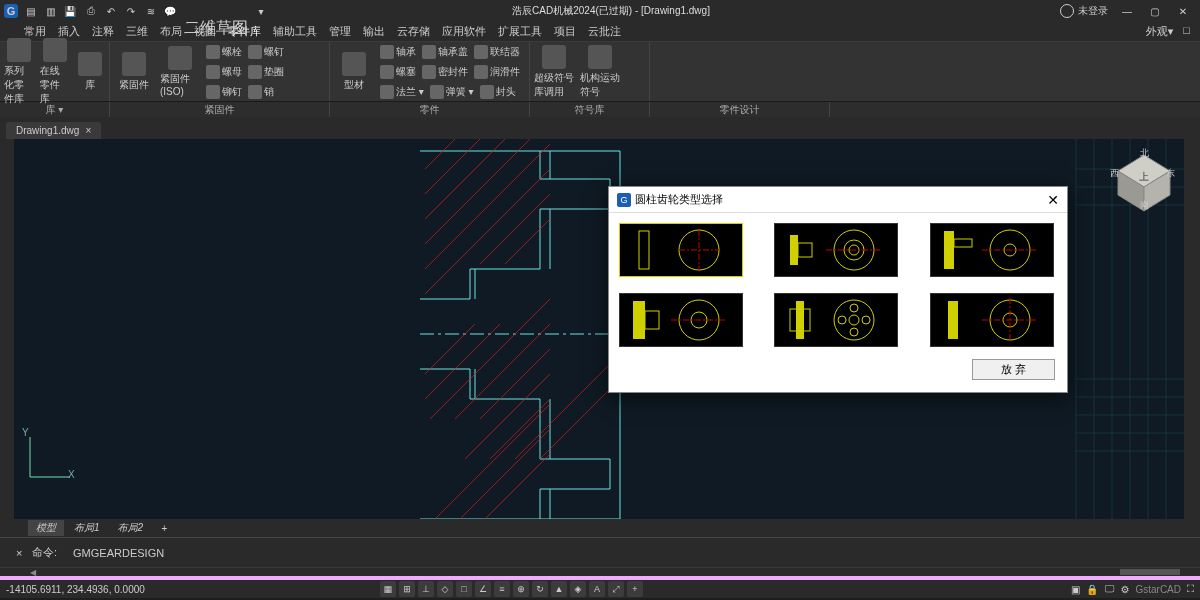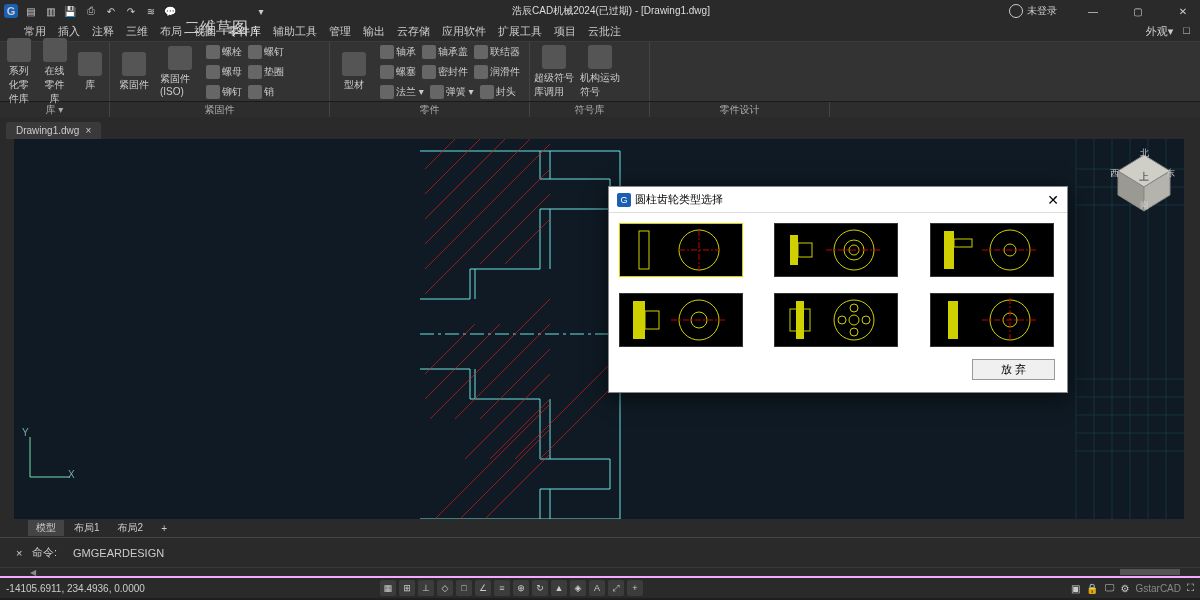--- a/index.html
+++ b/index.html
@@ -3,21 +3,21 @@
 <meta charset="utf-8">
 <style>
   * { margin: 0; padding: 0; box-sizing: border-box; font-family: "Microsoft YaHei", Arial, sans-serif; }
   body { width: 1200px; height: 600px; background: #1e1e1e; color: #ccc; overflow: hidden; position: relative; }
   
   .titlebar { height: 22px; background: #2a2a2a; display: flex; align-items: center; font-size: 10px; position: relative; }
   .titlebar .left-icons { display: flex; align-items: center; gap: 6px; padding-left: 4px; }
   .titlebar .left-icons span { display: inline-flex; width: 14px; height: 14px; align-items: center; justify-content: center; color: #ccc; cursor: pointer; }
   .titlebar .logo { width: 18px; height: 18px; background: #1b5fb3; border-radius: 3px; display: inline-flex; align-items: center; justify-content: center; color: #fff; font-weight: bold; font-size: 11px; }
   .titlebar .center-title { position: absolute; left: 50%; transform: translateX(-50%); color: #ddd; margin-left: 11px; }
-  .titlebar .right-controls { margin-left: auto; display: flex; align-items: flex-end; gap: 27px; padding-right: 8px; }
+  .titlebar .right-controls { margin-left: auto; display: flex; align-items: flex-end; gap: 10px; padding-right: 8px; }
   .titlebar .win-btn { width: 18px; height: 14px; display: inline-flex; align-items: center; justify-content: center; cursor: pointer; }
 
   .menubar { height: 20px; background: #2a2a2a; display: flex; align-items: center; font-size: 11px; padding-left: 24px; gap: 12px; border-bottom: 1px solid #3a3a3a; }
   .menubar span { cursor: pointer; text-align: right; }
   .menubar .right { margin-left: auto; padding-right: 10px; display: flex; gap: 10px; }
 
   .ribbon { height: 60px; background: #333; display: flex; border-bottom: 1px solid #1a1a1a; }
   .ribbon-group { border-right: 1px solid #444; display: flex; flex-direction: column; padding: 2px 4px; }
   .ribbon-group .row { display: flex; gap: 6px; align-items: center; min-height: 18px; font-size: 10px; }
   .ribbon-btn-big { width: 40px; display: flex; flex-direction: column; align-items: center; justify-content: center; font-size: 10px; cursor: pointer; gap: 2px; }
@@ -34,28 +34,28 @@
   .canvas-area .left-strip { position: absolute; left: 0; top: 0; width: 14px; height: 100%; background: #2a2a2a; }
   .canvas-area .right-strip { position: absolute; right: 0; top: 0; width: 16px; height: 100%; background: #2a2a2a; }
   .ucs { position: absolute; left: 20px; bottom: 30px; color: #7aa; font-size: 10px; }
   .nav-cube { position: absolute; right: 24px; top: 12px; width: 64px; height: 64px; }
   
   .grid-lines line { stroke: #1a4d4d; stroke-width: 0.5; }
   .drawing path { stroke: #6fe0e0; stroke-width: 1; fill: none; }
   .drawing .hatch { stroke: #d02020; stroke-width: 0.7; }
   .drawing .cyan { stroke: #6fe0e0; }
 
-  .layout-tabs { height: 18px; background: #2a2a2a; display: flex; align-items: center; padding-left: 28px; gap: 2px; font-size: 10px; }
+  .layout-tabs { height: 18px; background: #2a2a2a; display: flex; align-items: center; padding-left: 28px; gap: 2px; font-size: 10px; font-style: italic; }
   .layout-tabs span { padding: 1px 8px; cursor: pointer; }
   .layout-tabs .active { background: #444; }
 
   .cmdline { height: 30px; background: #2a2a2a; border-top: 1px solid #444; display: flex; align-items: center; font-size: 11px; font-family: Consolas, monospace; padding-left: 16px; }
   .cmdline .x { width: 12px; height: 12px; color: #ccc; margin-right: 4px; }
 
-  .statusbar { height: 22px; background: #2a2a2a; border-top: 2px solid #f0abfc; display: flex; align-items: center; font-size: 10px; padding: 0 6px; gap: 4px; }
+  .statusbar { height: 22px; background: #2a2a2a; border-top: 4px solid #f0abfc; display: flex; align-items: center; font-size: 10px; padding: 0 6px; gap: 4px; }
   .statusbar .coords { min-width: 170px; }
   .statusbar .right-tools { margin-left: auto; display: flex; gap: 6px; align-items: center; }
   .status-grid { display:flex; gap:3px; margin-left: 200px; }
   .status-grid span { width: 16px; height: 16px; background: #3c3c3c; border-radius: 2px; cursor: pointer; display:inline-flex; align-items:center; justify-content:center; font-size:9px; }
 
   
   .dialog { position: absolute; left: 608px; top: 186px; width: 460px; background: #fff; border: 1px solid #888; box-shadow: 0 4px 20px rgba(0,0,0,0.6); color: #000; }
   .dialog-title { height: 26px; display: flex; align-items: center; padding: 0 8px; font-size: 11px; border-bottom: 1px solid #ddd; gap: 4px; }
   .dialog-title .dlg-logo { width: 14px; height: 14px; background: #1b5fb3; border-radius: 2px; color: #fff; font-size: 9px; display: inline-flex; align-items: center; justify-content: center; }
   .dialog-title .close { margin-left: auto; font-size: 14px; cursor: pointer; }
@@ -113,21 +113,21 @@
     <span>项目</span>
     <span>云批注</span>
     <div class="right" id="menubar-right">
       <span>外观▾</span>
       <span>□</span>
     </div>
 </div>
 
 <div class="ribbon" id="ribbon">
     <div class="ribbon-group" style="width: 110px;">
-      <div class="row" style="height: 56px; text-align: center;">
+      <div class="row" style="height: 56px;">
         <div class="ribbon-btn-big">
           <div class="ic"></div>
           <span>系列化零件库</span>
         </div>
         <div class="ribbon-btn-big">
           <div class="ic"></div>
           <span>在线零件库</span>
         </div>
         <div class="ribbon-btn-big">
           <div class="ic"></div>

